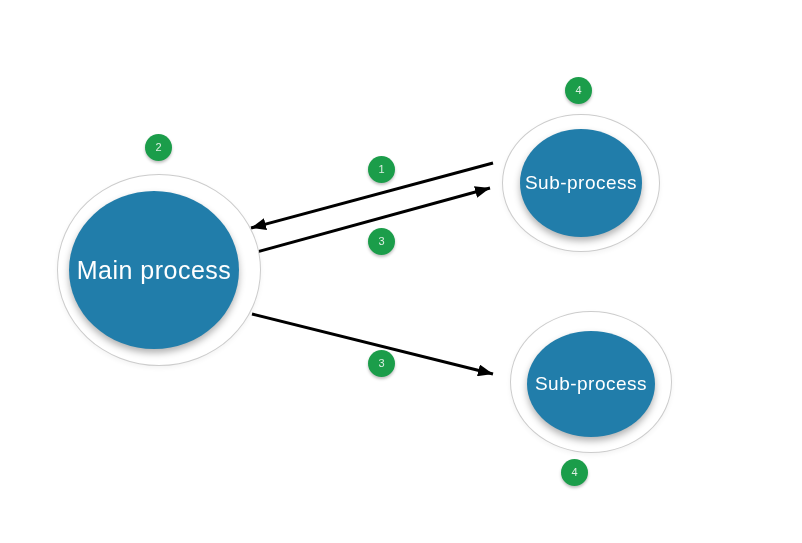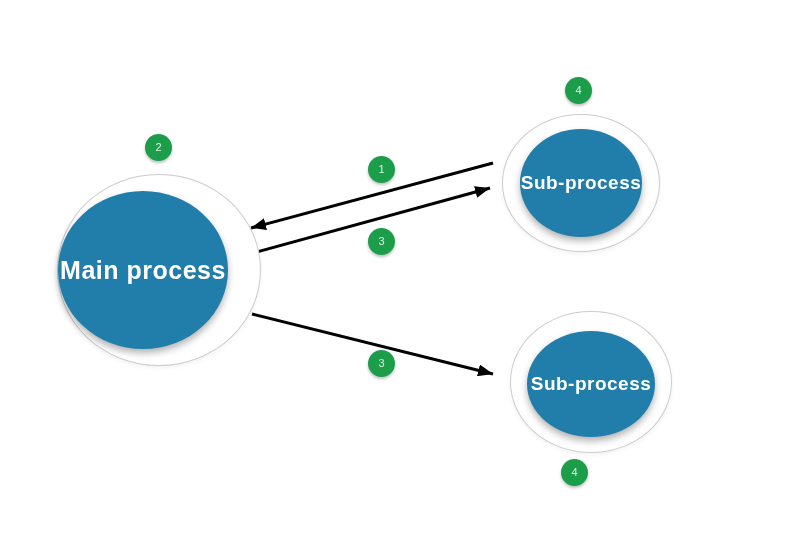--- a/index.html
+++ b/index.html
@@ -37,27 +37,27 @@
     position: absolute;
     border-radius: 50%;
     background: var(--node-fill, #217daa);
     box-shadow: 0 4px 7px rgba(0,0,0,0.30);
     display: flex;
     align-items: center;
     justify-content: center;
   }
   .node-label {
     color: var(--node-label, #ffffff);
-    font-weight: 700;
+    font-weight: 400;
     white-space: nowrap;
     letter-spacing: 0.5px;
   }
 
   #node-main      { left: 57px;  top: 174px; width: 204px; height: 192px; }
-  #node-main .disc      { left: 1px; top: 17px; width: 170px; height: 158px; }
+  #node-main .disc      { left: 12px; top: 17px; width: 170px; height: 158px; }
   #node-main .node-label { font-size: 25px; }
 
   #node-sub-top   { left: 502px; top: 114px; width: 158px; height: 138px; }
   #node-sub-top .disc   { left: 18px; top: 15px; width: 122px; height: 108px; }
   #node-sub-top .node-label { font-size: 19px; }
 
   #node-sub-bottom{ left: 510px; top: 311px; width: 162px; height: 142px; }
   #node-sub-bottom .disc{ left: 17px; top: 20px; width: 128px; height: 106px; }
   #node-sub-bottom .node-label { font-size: 19px; }
 

